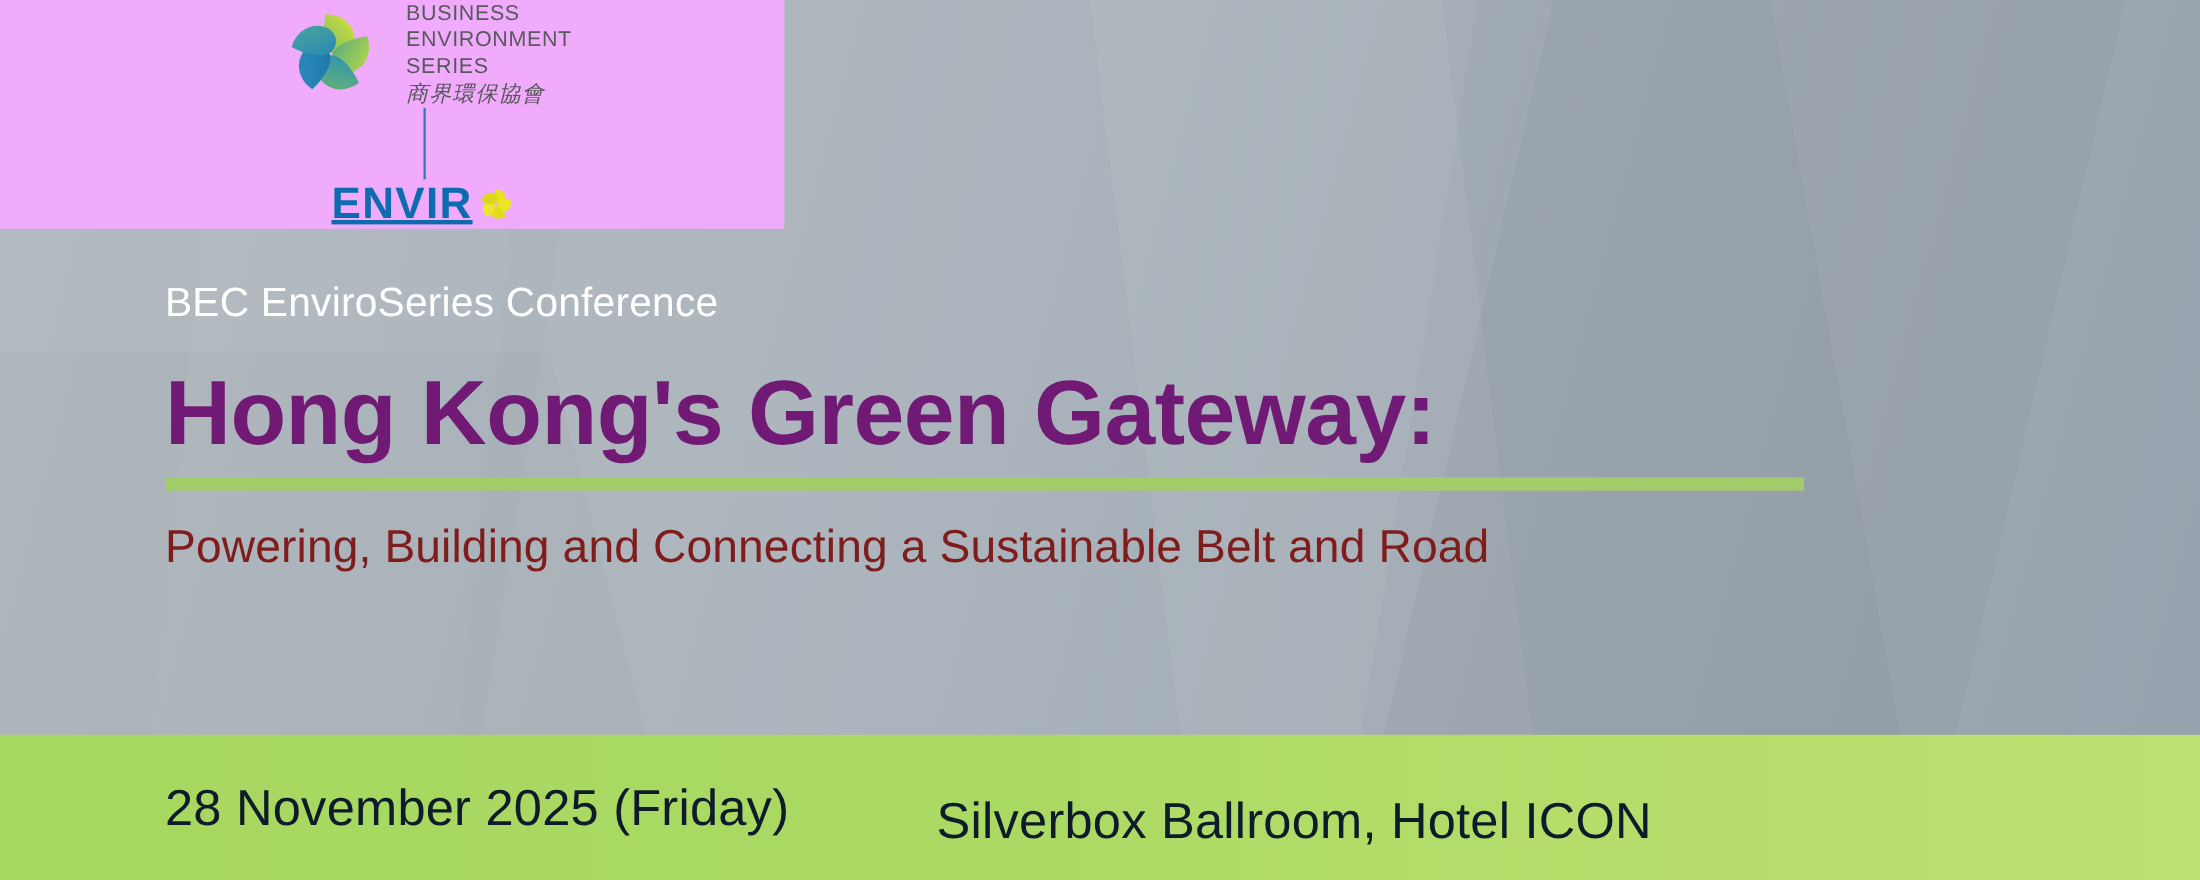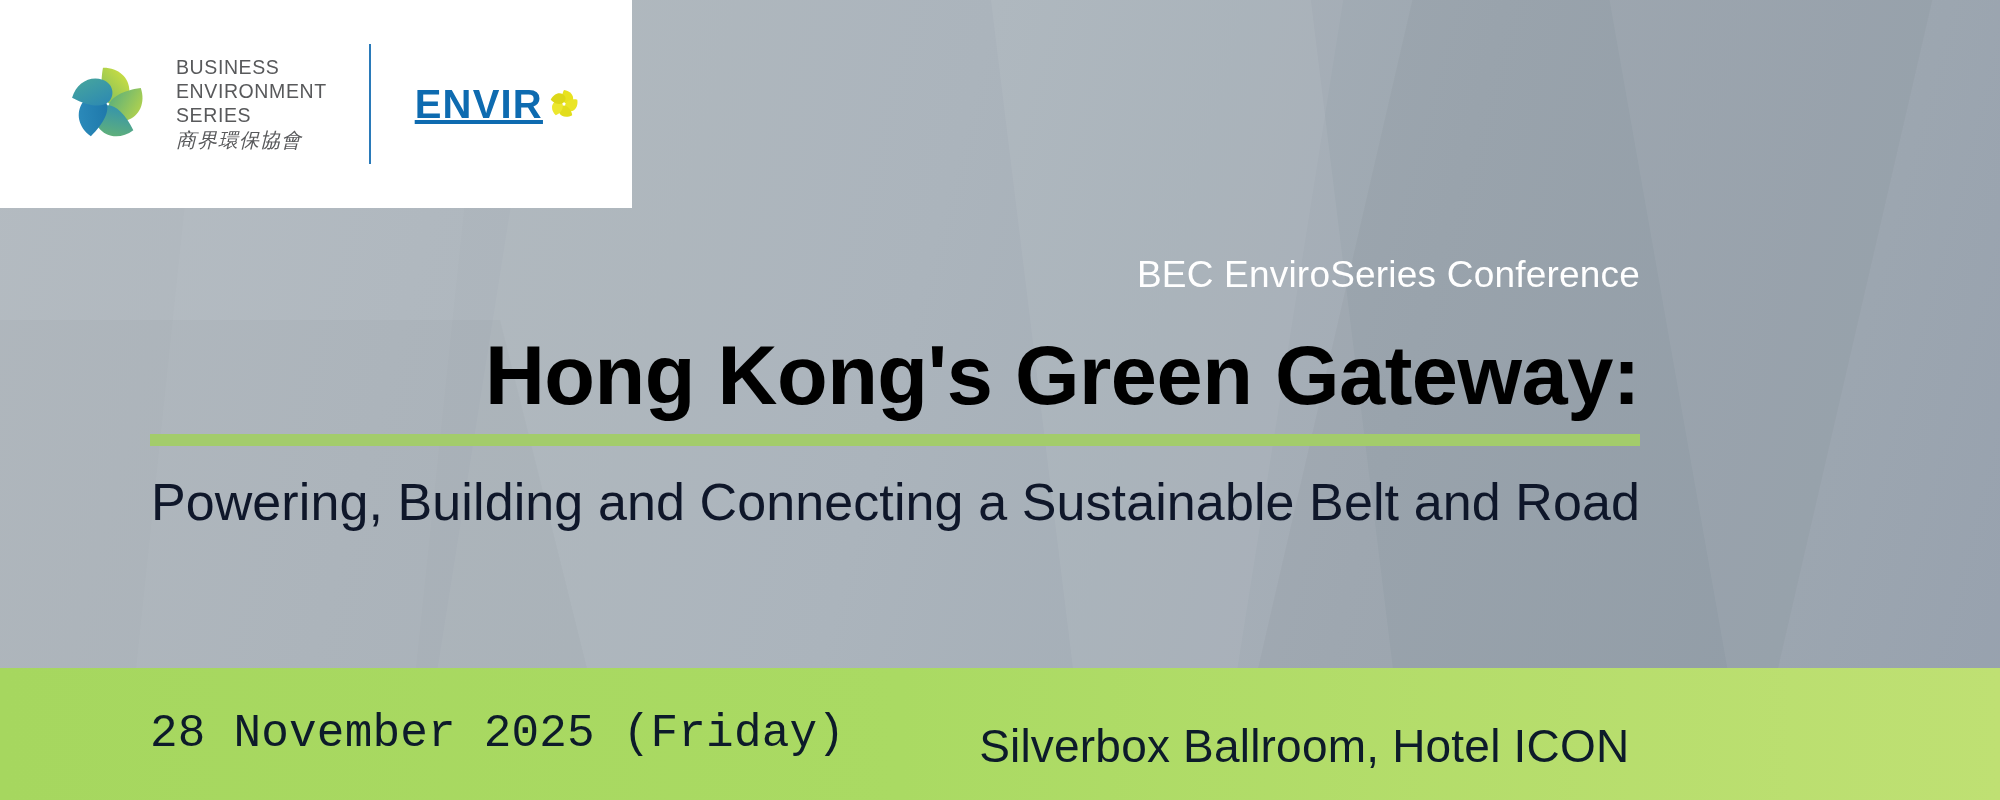--- a/index.html
+++ b/index.html
@@ -57,25 +57,26 @@
   }
   .facet-6 {
     top:-10%; left:8%; width:14%; height:130%;
     background:rgba(255,255,255,0.03);
     transform:skewX(-6deg);
   }
 
   
   .logo-plate {
     position:absolute; top:0; left:0;
-    width:632px; height:208px;
-    background:#ffffff;
+    width:713px; height:208px;
+    background:#f0abfc;
     display:flex; align-items:center;
     padding-left:60px;
     z-index:5;
+    flex-direction:column;
   }
   .bec-lockup { display:flex; align-items:center; }
   .bec-mark { width:96px; height:96px; flex:0 0 96px; }
   .bec-words {
     margin-left:20px;
     display:flex; flex-direction:column; justify-content:center;
   }
   .bec-words .line {
     font-family:"Liberation Sans", sans-serif;
     font-size:19.5px;
@@ -105,67 +106,67 @@
     font-weight:700;
     font-size:40px;
     letter-spacing:1.2px;
     color:#0e6bb0;
     white-space:nowrap;
     text-decoration:underline;
   }
   .enviro-o { width:40px; height:40px; margin:0 1px; display:inline-block; }
 
   
-  .hero { position:absolute; left:150px; top:255px; z-index:4;text-align:right; }
+  .hero { position:absolute; left:150px; top:255px; z-index:4; }
 
   .eyebrow {
     font-family:"Liberation Sans", sans-serif;
     font-size:37px;
     font-weight:400;
     color:#ffffff;
     letter-spacing:0.2px;
     line-height:1.1;
   }
   .headline {
     margin-top:38px;
     font-family:"Liberation Sans", sans-serif;
     font-size:83px;
     font-weight:700;
-    color:#000000;
+    color:#701a75;
     letter-spacing:-0.5px;
     line-height:1.02;
     white-space:nowrap;
   }
   .rule-green {
     margin-top:16px;
     width:1490px; height:12px;
     background:#a3cc6b;
   }
   .subhead {
     margin-top:28px;
     font-family:"Liberation Sans", sans-serif;
-    font-size:52px;
+    font-size:42px;
     font-weight:300;
-    color:#0f172a;
+    color:#7f1d1d;
     letter-spacing:0.1px;
     line-height:1.1;
     white-space:nowrap;
   }
 
   
   .footer-bar {
     position:absolute; left:0; bottom:0;
     width:2000px; height:132px;
     background:linear-gradient(90deg, #a6d75f 0%, #aada63 45%, #bfe073 100%);
     display:flex; align-items:center;
     z-index:6;
   }
   .footer-date {
     margin-left:150px;
-    font-family:Liberation Mono, monospace;
+    font-family:Liberation Sans, sans-serif;
     font-size:46px;
     font-weight:400;
     color:#0d1b2a;
     letter-spacing:0.2px;
     white-space:nowrap;
   }
   .footer-venue {
     margin-left:134px;
     font-family:"Liberation Sans", sans-serif;
     font-size:46px;

